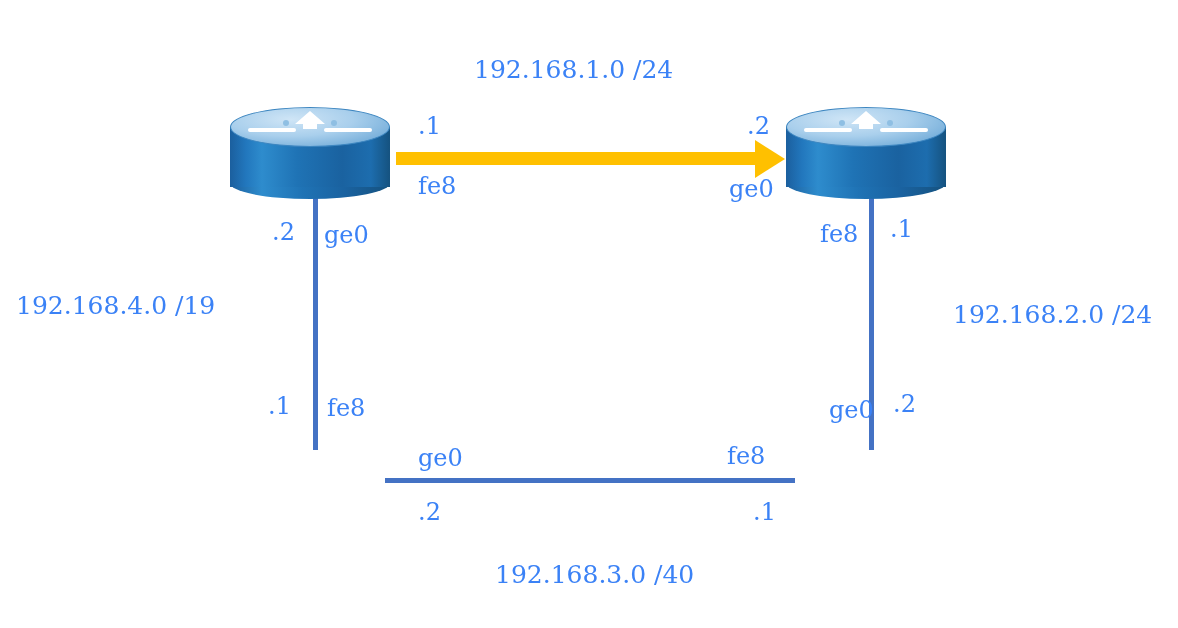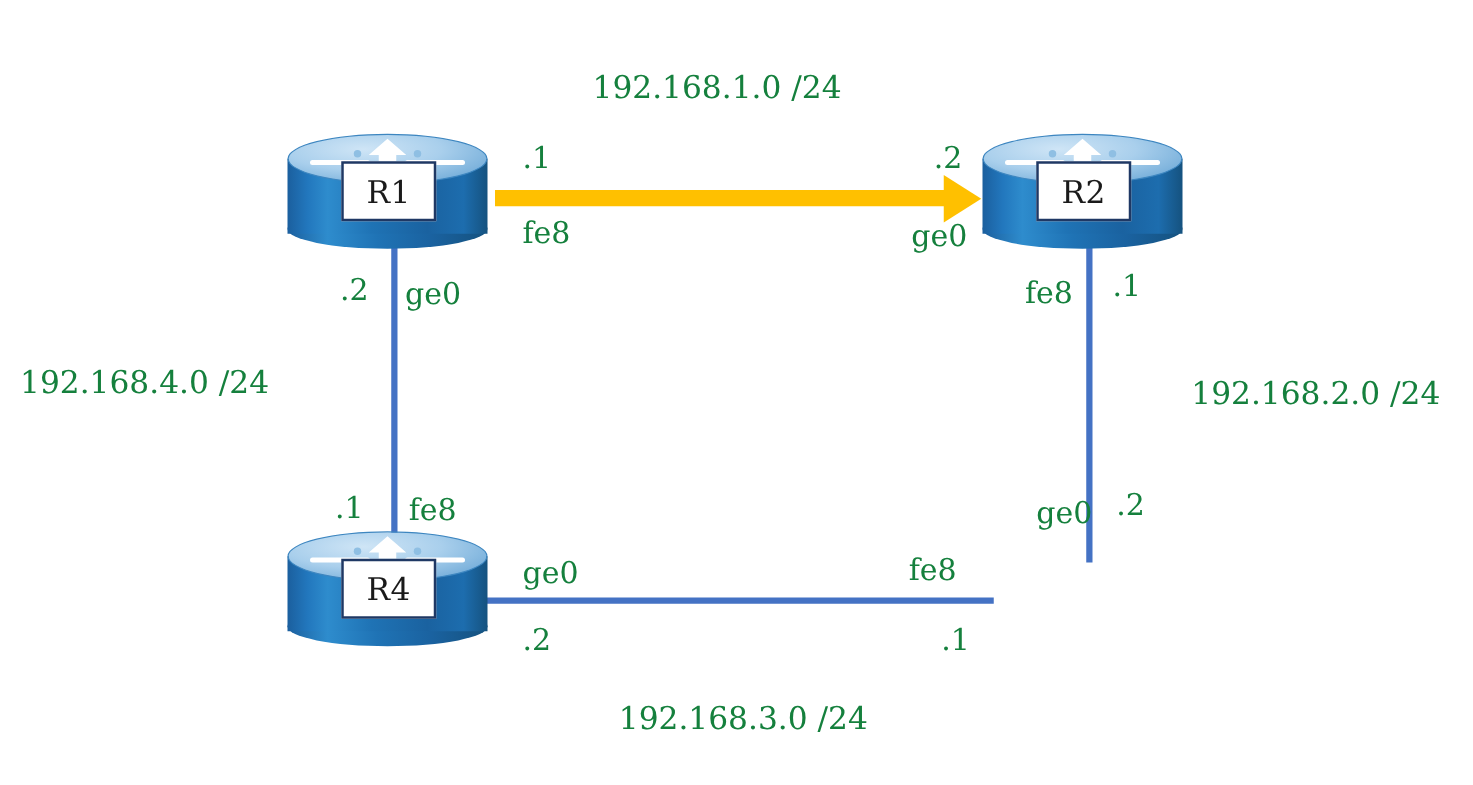--- a/index.html
+++ b/index.html
@@ -101,21 +101,21 @@
     font-family: "DejaVu Serif", serif;
     font-size: 25px;
     color: #1a1a1a;
     letter-spacing: 0.5px;
   }
 
   
   .lbl {
     position: absolute;
     white-space: nowrap;
-    color: #15803d;
+    color: #3b82f6;
     font-family: "DejaVu Serif", serif;
   }
   .subnet-lbl { font-size: 25px; }
   .ip-lbl     { font-size: 24px; }
   .if-lbl     { font-size: 24px; }
 </style>
 </head>
 <body>
 
 <div id="canvas">
@@ -133,59 +133,44 @@
     <div class="bottom-cap"></div>
     <div class="body"></div>
     <div class="top-cap"></div>
     <svg class="arrows" viewBox="0 0 160 42">
       <path d="M80 4 L95 17 L87 17 L87 22 L73 22 L73 17 L65 17 Z" fill="#ffffff"></path>
       <rect x="18" y="21" width="48" height="4" rx="2" fill="#ffffff"></rect>
       <rect x="94" y="21" width="48" height="4" rx="2" fill="#ffffff"></rect>
       <circle cx="56" cy="16" r="3" fill="#8fbfe3"></circle>
       <circle cx="104" cy="16" r="3" fill="#8fbfe3"></circle>
     </svg>
-    <div class="name-box">R1</div>
   </div>
 
   <div class="router" style="left:786px; top:107px;">
     <div class="bottom-cap"></div>
     <div class="body"></div>
     <div class="top-cap"></div>
     <svg class="arrows" viewBox="0 0 160 42">
       <path d="M80 4 L95 17 L87 17 L87 22 L73 22 L73 17 L65 17 Z" fill="#ffffff"></path>
       <rect x="18" y="21" width="48" height="4" rx="2" fill="#ffffff"></rect>
       <rect x="94" y="21" width="48" height="4" rx="2" fill="#ffffff"></rect>
       <circle cx="56" cy="16" r="3" fill="#8fbfe3"></circle>
       <circle cx="104" cy="16" r="3" fill="#8fbfe3"></circle>
     </svg>
-    <div class="name-box">R2</div>
   </div>
 
-  <div class="router" style="left:230px; top:425px;">
-    <div class="bottom-cap"></div>
-    <div class="body"></div>
-    <div class="top-cap"></div>
-    <svg class="arrows" viewBox="0 0 160 42">
-      <path d="M80 4 L95 17 L87 17 L87 22 L73 22 L73 17 L65 17 Z" fill="#ffffff"></path>
-      <rect x="18" y="21" width="48" height="4" rx="2" fill="#ffffff"></rect>
-      <rect x="94" y="21" width="48" height="4" rx="2" fill="#ffffff"></rect>
-      <circle cx="56" cy="16" r="3" fill="#8fbfe3"></circle>
-      <circle cx="104" cy="16" r="3" fill="#8fbfe3"></circle>
-    </svg>
-    <div class="name-box">R4</div>
-  </div>
 
 
   <div class="lbl subnet-lbl" style="left:474px; top:55px;">192.168.1.0 /24</div>
 
   <div class="lbl subnet-lbl" style="left:953px; top:300px;text-align:right;">192.168.2.0 /24</div>
 
-  <div class="lbl subnet-lbl" style="left:495px; top:560px;">192.168.3.0 /24</div>
+  <div class="lbl subnet-lbl" style="left:495px; top:560px;">192.168.3.0 /40</div>
 
-  <div class="lbl subnet-lbl" style="left:16px; top:291px;">192.168.4.0 /24</div>
+  <div class="lbl subnet-lbl" style="left:16px; top:291px;">192.168.4.0 /19</div>
 
   <div class="lbl ip-lbl" style="left:418px; top:112px;">.1</div>
   <div class="lbl if-lbl" style="left:418px; top:172px;">fe8</div>
 
   <div class="lbl ip-lbl" style="left:747px; top:112px;">.2</div>
   <div class="lbl if-lbl" style="left:729px; top:175px;">ge0</div>
 
   <div class="lbl ip-lbl" style="left:272px; top:218px;">.2</div>
   <div class="lbl if-lbl" style="left:324px; top:221px;">ge0</div>
 

